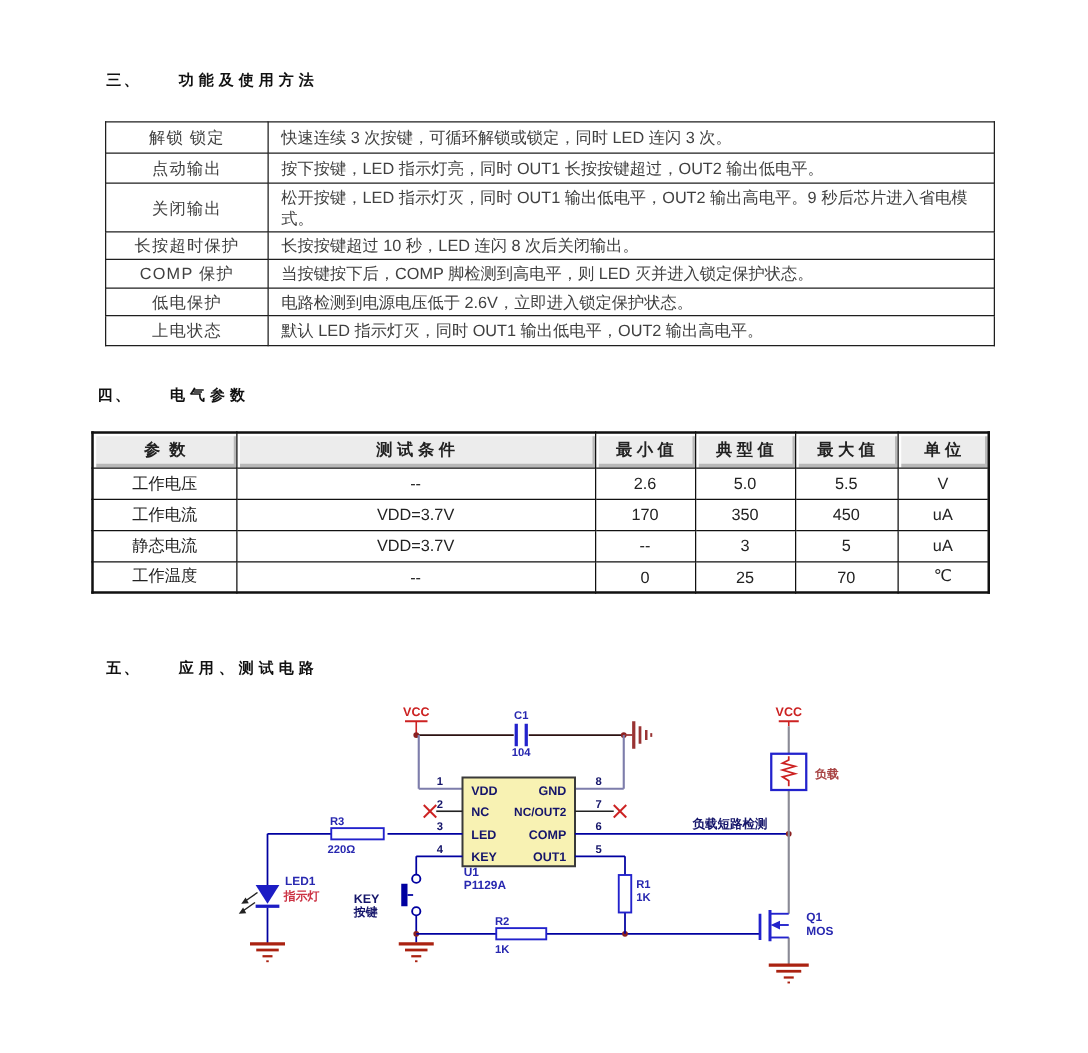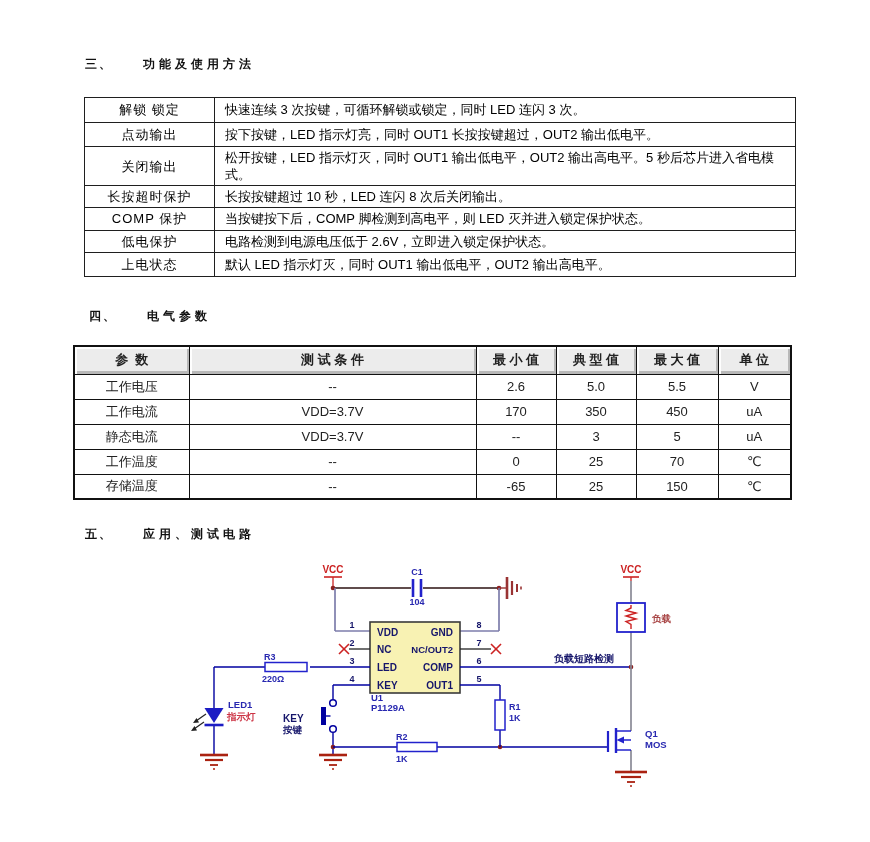--- a/index.html
+++ b/index.html
@@ -4,21 +4,21 @@
 <style>
   html,body{margin:0;padding:0;background:#fff;}
   .page{position:relative;width:870px;height:842px;background:#ffffff;overflow:hidden;
         font-family:"Liberation Sans","DejaVu Sans",sans-serif;color:#1c1c1c;}
   .heading{position:absolute;font-size:12px;font-weight:bold;color:#111;white-space:nowrap;}
   .heading .num{display:inline-block;width:58px;letter-spacing:2px;}
   .heading .ttl{letter-spacing:4px;}
   table{border-collapse:collapse;table-layout:fixed;position:absolute;background:#fff;}
   
   .t1{left:84px;top:97px;width:711px;border:1.4px solid #1f1f1f;}
-  .t1 td{border:1.3px solid #1f1f1f;font-size:13px;line-height:1.32;vertical-align:middle;color:#000000;}
+  .t1 td{border:1.3px solid #1f1f1f;font-size:13px;line-height:1.32;vertical-align:middle;color:#404040;}
   .t1 td.c1{text-align:center;letter-spacing:1px;}
   .t1 td.c2{padding:2px 6px 2px 10px;text-align:left;}
   
   .t2{left:73px;top:345px;width:717px;border:2px solid #111;}
   .t2 th{border:1.8px solid #111;font-size:13px;font-weight:bold;background:#ececec;
          box-shadow:inset 2px 2px 0 rgba(255,255,255,.95), inset -2px -3px 0 rgba(0,0,0,.22);
          white-space:pre;color:#222;}
   .t2 td{border:1.6px solid #111;font-size:13px;text-align:center;vertical-align:middle;color:#222;}
   .t2 tr{height:25px;}
   .t2 tr.hdr{height:28px;}
@@ -43,42 +43,42 @@
         <tr style="height:25px">
       <td class="c1">解锁 锁定</td>
       <td class="c2">快速连续 3 次按键，可循环解锁或锁定，同时 LED 连闪 3 次。</td>
     </tr>
     <tr style="height:24px">
       <td class="c1">点动输出</td>
       <td class="c2">按下按键，LED 指示灯亮，同时 OUT1 长按按键超过，OUT2 输出低电平。</td>
     </tr>
     <tr style="height:39px">
       <td class="c1">关闭输出</td>
-      <td class="c2">松开按键，LED 指示灯灭，同时 OUT1 输出低电平，OUT2 输出高电平。5 秒后芯片进入省电模式。</td>
+      <td class="c2">松开按键，LED 指示灯灭，同时 OUT1 输出低电平，OUT2 输出高电平。9 秒后芯片进入省电模式。</td>
     </tr>
     <tr style="height:22px">
       <td class="c1">长按超时保护</td>
       <td class="c2">长按按键超过 10 秒，LED 连闪 8 次后关闭输出。</td>
     </tr>
     <tr style="height:21px">
       <td class="c1">COMP 保护</td>
       <td class="c2">当按键按下后，COMP 脚检测到高电平，则 LED 灭并进入锁定保护状态。</td>
     </tr>
     <tr style="height:22px">
       <td class="c1">低电保护</td>
       <td class="c2">电路检测到电源电压低于 2.6V，立即进入锁定保护状态。</td>
     </tr>
     <tr style="height:24px">
       <td class="c1">上电状态</td>
       <td class="c2">默认 LED 指示灯灭，同时 OUT1 输出低电平，OUT2 输出高电平。</td>
     </tr>
   </tbody>
     </table>
 
-  <div class="heading" style="left:89px;top:308px;">
+  <div class="heading" style="left:78px;top:308px;">
     <span class="num">四、</span><span class="ttl">电气参数</span>
   </div>
 
   <table class="t2">
     <colgroup>
       <col style="width:115px">
         <col style="width:287px">
         <col style="width:80px">
       <col style="width:80px">
         <col style="width:82px">
@@ -116,28 +116,20 @@
       <td>3</td>
       <td>5</td>
       <td>uA</td>
     </tr>
     <tr>
       <td>工作温度</td>
       <td>--</td>
       <td>0</td>
       <td>25</td>
       <td>70</td>
-      <td>℃</td>
-    </tr>
-    <tr>
-      <td>存储温度</td>
-      <td>--</td>
-      <td>-65</td>
-      <td>25</td>
-      <td>150</td>
       <td>℃</td>
     </tr>
   </tbody>
     </table>
 
   <div class="heading" style="left:85px;top:526px;">
     <span class="num">五、</span><span class="ttl">应用、测试电路</span>
   </div>
 
   <svg class="svg-abs" width="870" height="842" viewBox="0 0 870 842">

